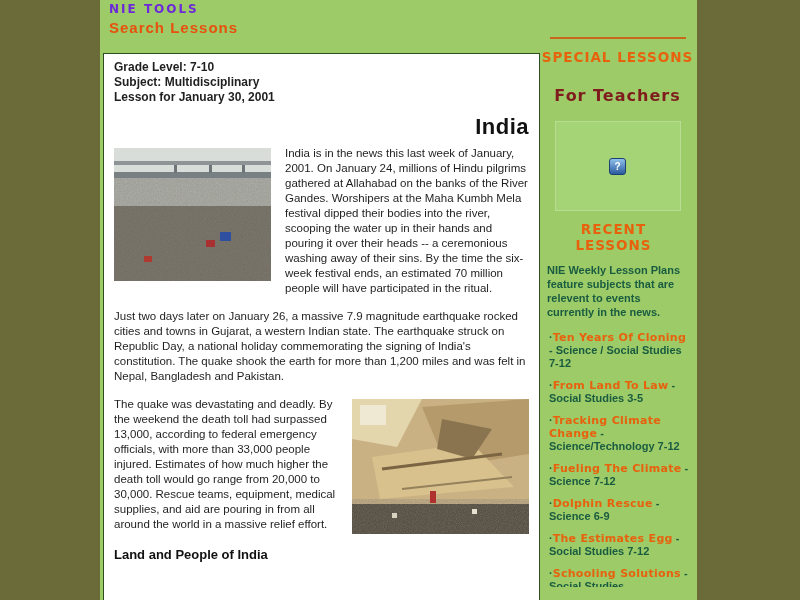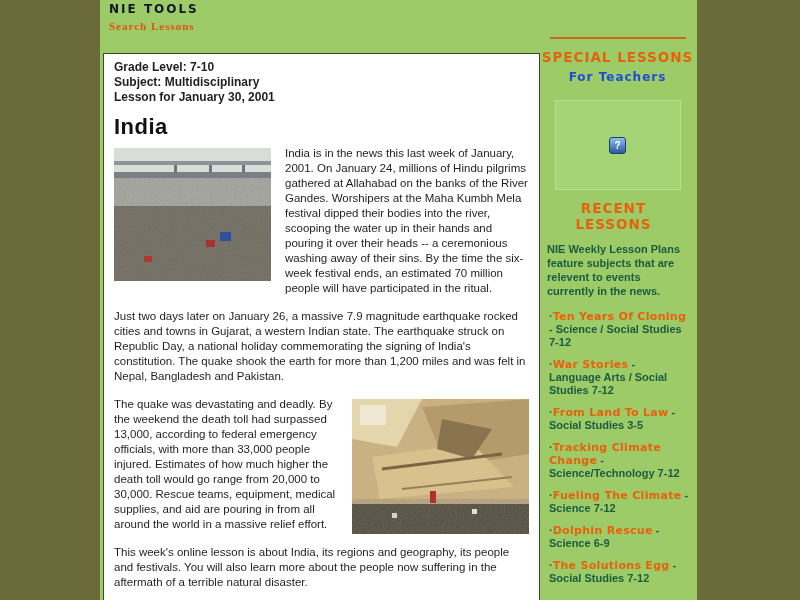--- a/index.html
+++ b/index.html
@@ -10,57 +10,57 @@
     -webkit-font-smoothing:antialiased;
   }
   .page{
     position:absolute;left:100px;top:0;width:597px;height:600px;
     background:#9CCB68;overflow:hidden;
   }
   
   .topbar{padding:2px 0 0 9px;}
   .brand{
     font-family:"DejaVu Sans",sans-serif;
-    color:#0f172a;font-weight:bold;font-size:12px;letter-spacing:2px;
+    color:#6d28d9;font-weight:bold;font-size:12px;letter-spacing:2px;
   }
   .search-link{
-    font-family:Liberation Serif, serif;display:inline-block;margin-top:3px;
-    color:#E8500D;font-weight:bold;font-size:11px;letter-spacing:1px;cursor:pointer;
+    font-family:Liberation Sans, sans-serif;display:inline-block;margin-top:3px;
+    color:#E8500D;font-weight:bold;font-size:15px;letter-spacing:1px;cursor:pointer;
   }
   
   .content{
     position:absolute;left:3px;top:53px;width:437px;height:559px;
     background:#FFFFFF;border:1px solid #2E4D20;box-sizing:border-box;
     padding:6px 10px 0 10px;overflow:hidden;
     color:#1F1F1F;font-size:11.5px;line-height:15px;
   }
   .meta div{font-weight:bold;font-size:12px;line-height:15px;}
   h1.title{
-    text-align:left;font-size:22px;margin:14px 0 12px 0;color:#111;
+    text-align:right;font-size:22px;margin:14px 0 12px 0;color:#111;
     font-weight:bold;letter-spacing:.5px;
   }
   .photo{display:block;}
   .photo.kumbh{float:left;width:157px;height:133px;margin:2px 14px 4px 0;}
   .photo.quake{float:right;width:177px;height:135px;margin:2px 0 4px 12px;}
   p{margin:0 0 13px 0;}
   .section-heading{font-weight:bold;font-size:13px;margin:2px 0 8px 0;color:#111;}
   .clear{clear:both;}
   
   .sidebar{
     position:absolute;left:440px;top:28px;width:155px;height:559px;
     text-align:center;overflow:hidden;
   }
   .side-hr{border:none;border-top:2px solid #C8681A;margin:9px 9px 10px 10px;}
   .special-title{
     font-family:"DejaVu Sans",sans-serif;
     color:#E8610D;font-weight:bold;font-size:13.5px;letter-spacing:1px;line-height:17px;
   }
   .special-sub{
     font-family:"DejaVu Sans",sans-serif;
-    color:#1d4ed8;font-weight:bold;font-size:12px;letter-spacing:1px;margin-top:4px;
+    color:#7f1d1d;font-weight:bold;font-size:16px;letter-spacing:1px;margin-top:20px;
   }
   .placeholder-box{
     width:124px;height:88px;margin:16px auto 10px auto;
     background:#A4D475;border:1px solid #B9DD92;
     display:flex;align-items:center;justify-content:center;
   }
   .broken-img{
     width:15px;height:15px;border-radius:3px;
     background:linear-gradient(180deg,#8FC1E9 0%,#2C5AA0 100%);
     border:1px solid #1C3F73;color:#FFFFFF;font-size:10px;line-height:15px;
@@ -143,21 +143,20 @@
         <line x1="30" y1="70" x2="150" y2="55" stroke="#7A6442" stroke-width="3"></line>
         <line x1="50" y1="90" x2="160" y2="78" stroke="#94805A" stroke-width="2"></line>
         <rect x="8" y="6" width="26" height="20" fill="#EFE8D2"></rect>
         <rect y="105" width="177" height="30" fill="#4A4438"></rect>
         <rect y="100" width="177" height="35" fill="#55503F" filter="url(#crowdNoise)"></rect>
         <rect x="78" y="92" width="6" height="12" fill="#B03030"></rect>
         <rect x="120" y="110" width="5" height="5" fill="#E6E0D0"></rect>
         <rect x="40" y="114" width="5" height="5" fill="#D8D2C0"></rect>
       </svg>
       <p>The quake was devastating and deadly. By the weekend the death toll had surpassed 13,000, according to federal emergency officials, with more than 33,000 people injured. Estimates of how much higher the death toll would go range from 20,000 to 30,000. Rescue teams, equipment, medical supplies, and aid are pouring in from all around the world in a massive relief effort.</p>
-      <p>This week's online lesson is about India, its regions and geography, its people and festivals. You will also learn more about the people now suffering in the aftermath of a terrible natural disaster.</p>
       <div class="clear"></div>
     </div>
 
     <div class="section-heading">Land and People of India</div>
 
   </div>
 
   <div class="sidebar">
     <hr class="side-hr">
     <div class="special-title">SPECIAL LESSONS</div>
@@ -165,24 +164,23 @@
 
     <div class="placeholder-box">
       <div class="broken-img">?</div>
     </div>
 
     <div class="recent-title">RECENT LESSONS</div>
     <div class="side-intro">NIE Weekly Lesson Plans feature subjects that are relevent to events currently in the news.</div>
 
     <div class="lessons">
       <div class="lesson-item"><span class="lesson-link">Ten Years Of Cloning</span><span class="lesson-subject"> - Science / Social Studies 7-12</span></div>
-      <div class="lesson-item"><span class="lesson-link">War Stories</span><span class="lesson-subject"> - Language Arts / Social Studies 7-12</span></div>
       <div class="lesson-item"><span class="lesson-link">From Land To Law</span><span class="lesson-subject"> - Social Studies 3-5</span></div>
       <div class="lesson-item"><span class="lesson-link">Tracking Climate Change</span><span class="lesson-subject"> - Science/Technology 7-12</span></div>
       <div class="lesson-item"><span class="lesson-link">Fueling The Climate</span><span class="lesson-subject"> - Science 7-12</span></div>
       <div class="lesson-item"><span class="lesson-link">Dolphin Rescue</span><span class="lesson-subject"> - Science 6-9</span></div>
-      <div class="lesson-item"><span class="lesson-link">The Solutions Egg</span><span class="lesson-subject"> - Social Studies 7-12</span></div>
+      <div class="lesson-item"><span class="lesson-link">The Estimates Egg</span><span class="lesson-subject"> - Social Studies 7-12</span></div>
       <div class="lesson-item"><span class="lesson-link">Schooling Solutions</span><span class="lesson-subject"> - Social Studies</span></div>
 
     </div>
   </div>
 
 </div>
 
 </body></html>

